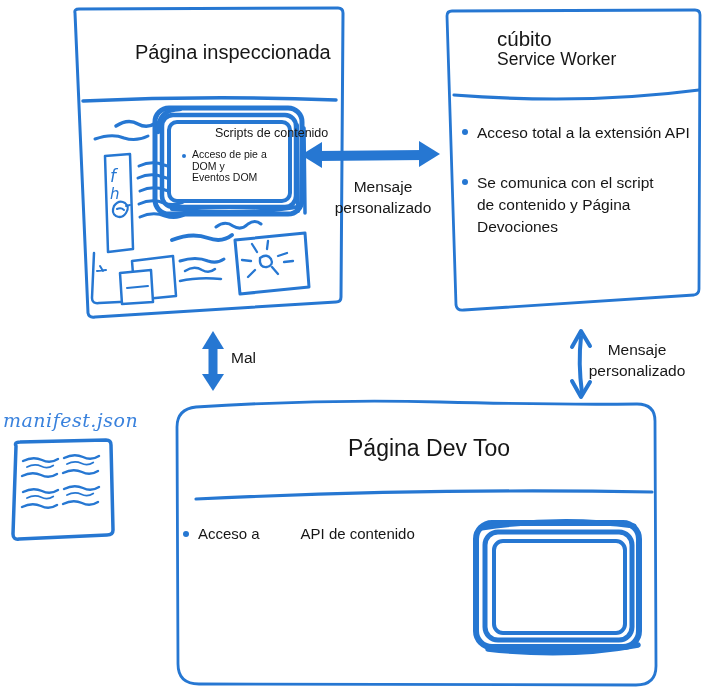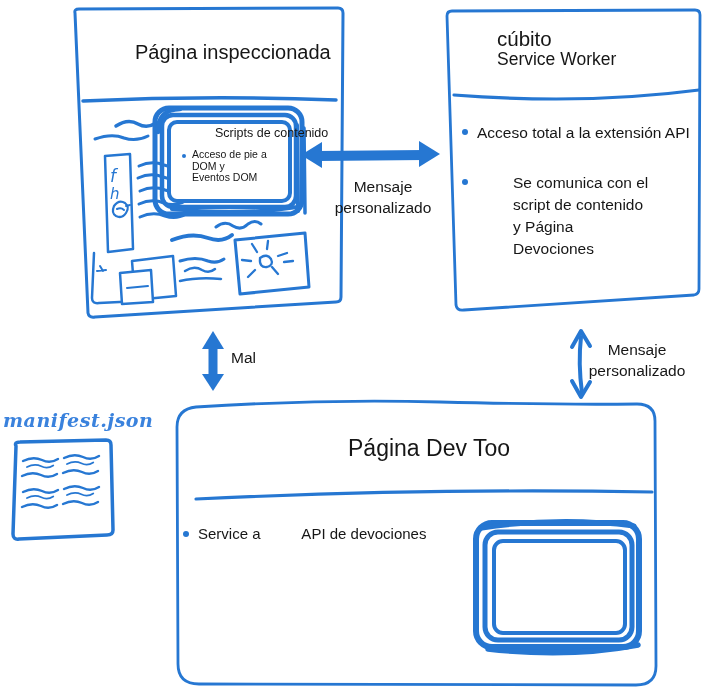--- a/index.html
+++ b/index.html
@@ -11,21 +11,21 @@
   .whitefill{fill:#ffffff;}
   .txt{position:absolute;z-index:2;line-height:1.25;}
   .center{text-align:center;}
   .preline{white-space:pre-line;}
   .pre{white-space:pre;}
   .nowrap{white-space:nowrap;}
   .bullet{position:absolute;z-index:2;display:flex;align-items:flex-start;}
   .dot{flex:none;width:6px;height:6px;border-radius:50%;background:var(--ink,#2677d2);margin:7px 9px 0 0;}
   .dot.sm{width:4px;height:4px;margin:5px 6px 0 0;}
   .manifest-label{font-family:"DejaVu Serif",serif;font-style:italic;letter-spacing:.5px;
-                  color:var(--manifest,#3a82dd);font-weight:bold;}
+                  color:var(--manifest,#3a82dd);}
   .glyph{font-family:"DejaVu Sans",sans-serif;font-style:italic;}
 </style>
 </head>
 <body>
 
 <div class="canvas">
 
   <svg class="sketch" width="709" height="698" viewBox="0 0 709 698">
     <defs>
       <path id="sq" d="M 0,0 q 13,-6 25,-1 q 11,4 21,-2"></path>
@@ -145,32 +145,32 @@
 Eventos DOM</span>
   </div>
 
   <div class="txt nowrap" style="left:497px;top:26px;font-size:20.5px;">cúbito</div>
   <div class="txt nowrap" style="left:497px;top:49px;font-size:17.5px;">Service Worker</div>
 
   <div class="bullet" style="left:462px;top:110px;width:232px;margin-top:12px;">
     <span class="dot"></span>
     <span style="font-size:15.5px;line-height:22px;">Acceso total a la extensión API</span>
   </div>
-  <div class="bullet" style="left:462px;top:172px;width:192px;gap:36px;">
+  <div class="bullet" style="left:462px;top:172px;width:192px;">
     <span class="dot"></span>
     <span style="font-size:15.5px;line-height:22px;">Se comunica con el script de contenido y Página Devociones</span>
   </div>
 
   <div class="txt center" style="left:325px;top:176px;width:116px;font-size:15.5px;line-height:21px;">Mensaje personalizado</div>
   <div class="txt nowrap" style="left:231px;top:348px;font-size:15.5px;">Mal</div>
   <div class="txt center" style="left:582px;top:339px;width:110px;font-size:15.5px;line-height:21px;">Mensaje personalizado</div>
 
   <div class="txt nowrap manifest-label" style="left:3px;top:409px;font-size:19px;">manifest.json</div>
 
   <div class="txt center nowrap" style="left:193px;top:434px;width:472px;font-size:23px;">Página Dev Too</div>
 
   <div class="bullet" style="left:183px;top:524px;">
     <span class="dot"></span>
-    <span class="pre" style="font-size:15px;line-height:20px;">Service a          API de devociones</span>
+    <span class="pre" style="font-size:15px;line-height:20px;">Acceso a          API de contenido</span>
   </div>
 
 
 </div>
 
 </body></html>

